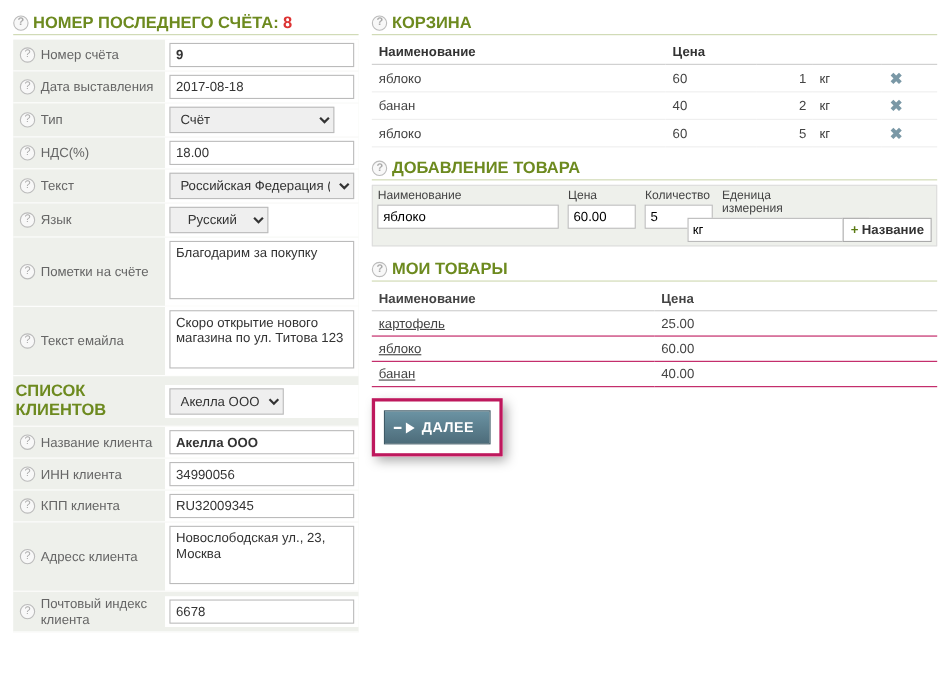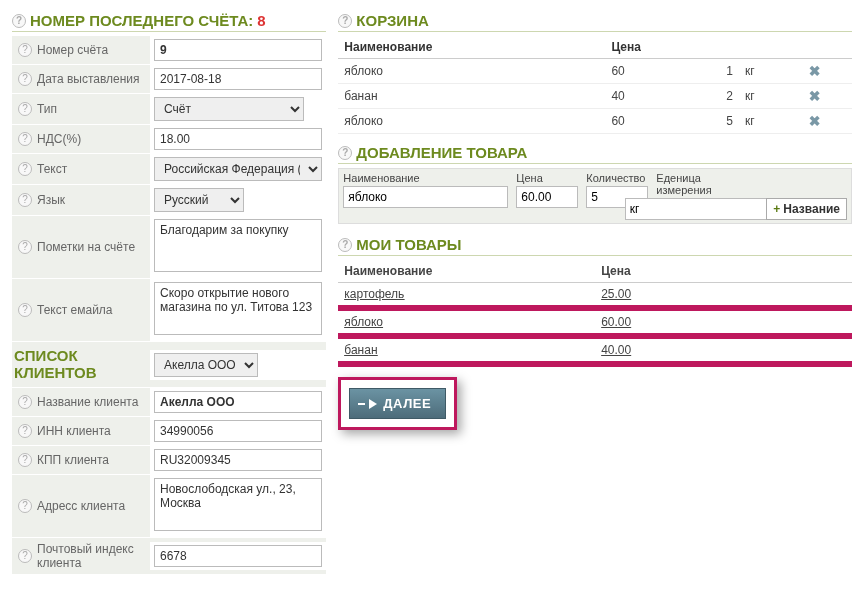--- a/index.html
+++ b/index.html
@@ -12,42 +12,42 @@
   .section-title .hl { color: #d33; }
   .help { display:inline-block; width:14px; height:14px; border:1px solid #bbb; border-radius:50%; color:#aaa; font-size:10px; line-height:12px; text-align:center; background:#f8f8f8; flex-shrink:0; }
 
   .frow { display:flex; align-items:center; background:#eef0eb; border-bottom:1px solid #fff; min-height:28px; }
   .frow .lbl { width:138px; padding:4px 6px; display:flex; align-items:center; gap:5px; color:#666; }
   .frow .lbl-tall { align-self:stretch; display:flex; align-items:center; }
   .frow .fld { flex:1; padding:3px 4px; background:#fff; }
   .frow .fld input[type=text], .frow .fld select, .frow .fld textarea { width:100%; border:1px solid #bbb; padding:3px 5px; font-family:inherit; font-size:12px; color:#333; resize:none; }
   .frow .fld .val-red { color:#c22; font-weight:bold; }
   .frow .fld select.narrow { width:auto; min-width:150px; }
-  .frow .fld select.mini { width:auto; min-width:90px; }
+  .frow .fld select.mini { width:auto; min-width:90px;text-align:center; }
   textarea { height:53px; }
 
   .client-title { color:#6d8a1f; font-weight:bold; font-size:15px; text-transform:uppercase; line-height:1.1; padding:4px 2px; }
 
   
   table.cart { width:100%; border-collapse:collapse; }
   table.cart th { text-align:left; border-bottom:1px solid #ccc; padding:4px 6px; font-size:12px; color:#333; }
   table.cart td { padding:4px 6px; border-bottom:1px solid #eee; font-size:12px; }
   table.cart td.num { text-align:right; }
   .del { color:#7a98a6; font-weight:bold; cursor:pointer; font-size:14px; display:inline-block; width:16px; text-align:center; }
 
   .addrow { display:flex; background:#eef0eb; border:1px solid #ddd; align-items:stretch; font-size:11px; }
   .addrow .cell { padding:3px 4px; display:flex; flex-direction:column; gap:2px; }
   .addrow .cell input { border:1px solid #bbb; padding:3px 4px; font-family:inherit; font-size:12px; }
   .addrow .btncell { display:flex; align-items:flex-end; padding:3px 4px; }
   .btn-add { background:#fff; border:1px solid #aaa; padding:3px 6px; font-size:12px; cursor:pointer; display:inline-flex; align-items:center; gap:3px; font-weight:bold; color:#333; }
   .btn-add .plus { color:#5a7a12; font-weight:bold; }
 
   table.goods { width:100%; border-collapse:collapse; }
   table.goods th { text-align:left; border-bottom:1px solid #ccc; padding:4px 6px; font-size:12px; }
-  table.goods td { padding:4px 6px; border-bottom:6px solid #be185d;text-decoration:underline; }
+  table.goods td { padding:4px 6px; border-bottom:1px solid #be185d; }
   table.goods td a { color:#444; text-decoration:underline; }
 
   .next-wrap { margin-top:10px; padding:8px; border:3px solid #be185d; display:inline-block; box-shadow:4px 4px 10px rgba(0,0,0,.35); }
   .btn-next { background:#5b7f8f; background:linear-gradient(#6b93a3,#4d6c7a); color:#fff; border:1px solid #3f5a66; padding:7px 14px 7px 8px; font-size:13px; font-weight:bold; letter-spacing:0.5px; cursor:pointer; display:inline-flex; align-items:center; gap:6px; }
   .btn-next .arrow { display:inline-block; width:0; height:0; border-top:5px solid transparent; border-bottom:5px solid transparent; border-left:8px solid #fff; margin-left:4px; }
   .btn-next .arrow2 { display:inline-block; width:7px; height:2px; background:#fff; }
 
   .bold { font-weight:bold; }
 </style>
 </head>

